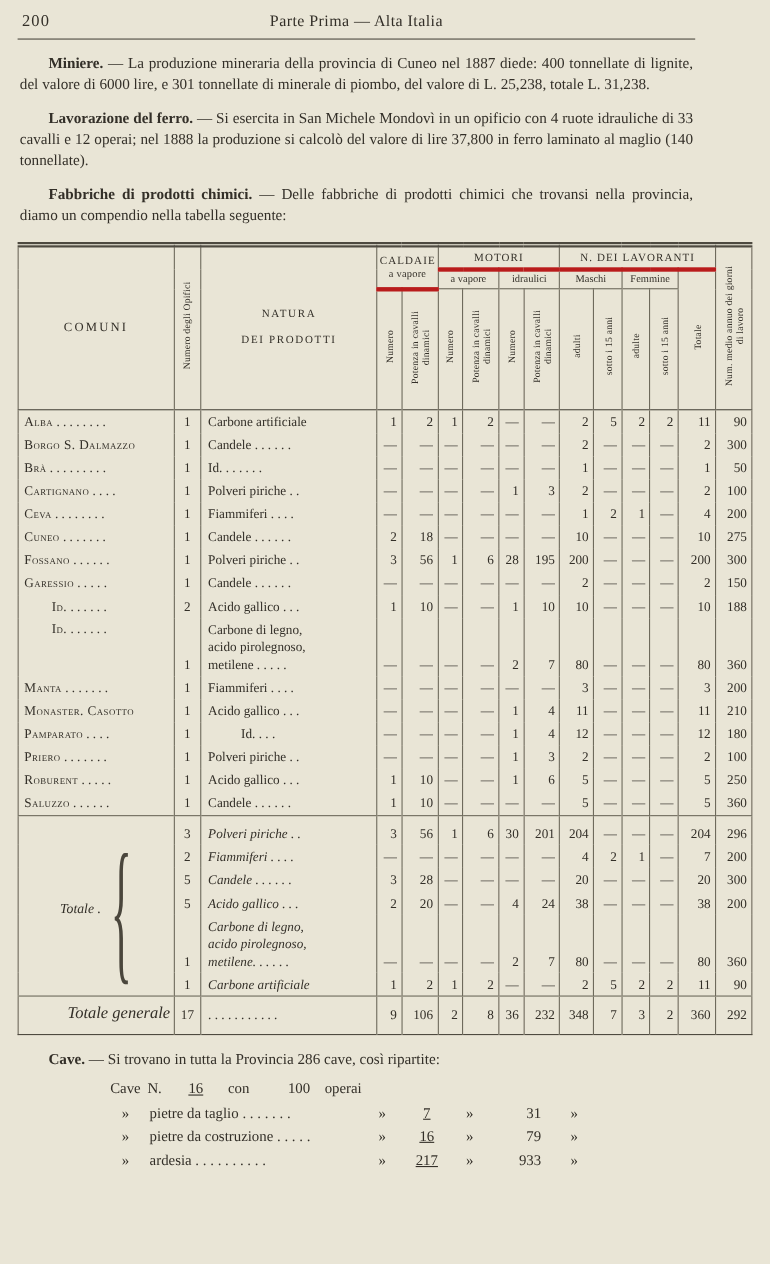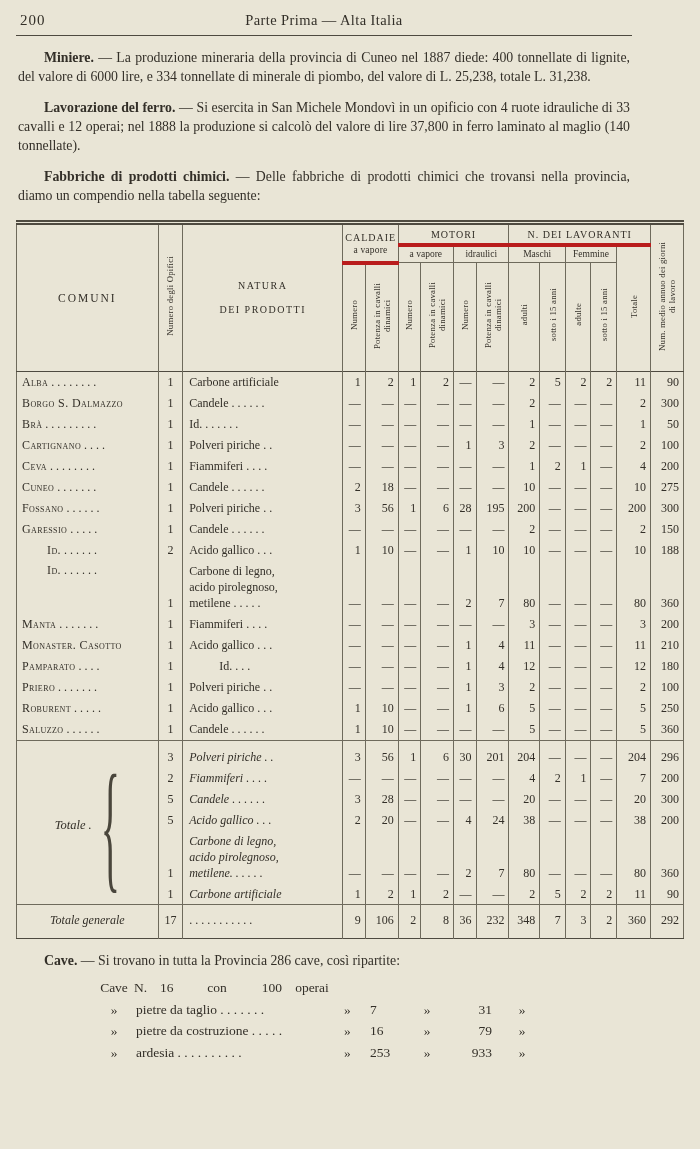--- a/index.html
+++ b/index.html
@@ -51,44 +51,44 @@
   td.prod { padding-left: 6px; white-space: pre-line; line-height: 16px; }
   td.prod.it { font-style: italic; }
   td.prod.pind { padding-left: 36px; }
   td.num { text-align: right; padding-right: 4px; }
 
   tr.tfirst td { border-top: 1px solid #6e6a5c; padding-top: 8px; }
   td.tlabel { vertical-align: middle; text-align: center; font-size: 12.5px; white-space: nowrap; }
   .tl-text { font-style: italic; vertical-align: middle; margin-right: 9px; }
   .brace { display: inline-block; font-size: 40px; transform: scaleY(3.6); color: #4a463c; vertical-align: middle; font-weight: 200; }
   tr.tgen td { border-top: 1px solid #6e6a5c; padding-top: 7px; padding-bottom: 10px; }
-  td.gl { font-style: italic; text-align: center; font-size: 12px; }
+  td.gl { font-style: italic; text-align: right; font-size: 15px; }
   td.prod.dotsonly { white-space: nowrap; overflow: hidden; }
 
   .cave-list { margin: 7px 0 0 78px; width: 458px; font-size: 13.5px; line-height: 21.5px; }
   .cave-row { display: flex; }
   .cv-prefix { flex: 0 0 40px; text-align: center; }
   .cv-name { flex: 1; white-space: nowrap; overflow: hidden; padding-left: 2px; }
   .cv-m1 { flex: 0 0 26px; text-align: left; }
-  .cv-count { flex: 0 0 36px; text-align: left; }
+  .cv-count { flex: 0 0 36px; text-align: center; text-decoration: underline; }
   .cv-m2 { flex: 0 0 42px; text-align: center; }
   .cv-workers { flex: 0 0 44px; text-align: right; }
   .cv-unit { flex: 0 0 60px; text-align: center; }
 </style>
 </head>
 <body>
 
 <div class="page">
 
   <div class="running-head">
     <span class="pagenum">200</span>
     <span class="runtitle">Parte Prima — Alta Italia</span>
   </div>
 
-  <p class="para"><b>Miniere.</b><span> — La produzione mineraria della provincia di Cuneo nel 1887 diede: 400 tonnellate di lignite, del valore di 6000 lire, e 334 tonnellate di minerale di piombo, del valore di L. 25,238, totale L. 31,238.</span></p>
+  <p class="para"><b>Miniere.</b><span> — La produzione mineraria della provincia di Cuneo nel 1887 diede: 400 tonnellate di lignite, del valore di 6000 lire, e 301 tonnellate di minerale di piombo, del valore di L. 25,238, totale L. 31,238.</span></p>
 
   <p class="para"><b>Lavorazione del ferro.</b><span> — Si esercita in San Michele Mondovì in un opificio con 4 ruote idrauliche di 33 cavalli e 12 operai; nel 1888 la produzione si calcolò del valore di lire 37,800 in ferro laminato al maglio (140 tonnellate).</span></p>
 
   <p class="para"><b>Fabbriche di prodotti chimici.</b><span> — Delle fabbriche di prodotti chimici che trovansi nella provincia, diamo un compendio nella tabella seguente:</span></p>
 
   <table class="fab">
     <colgroup>
       <col style="width:138px">
         <col style="width:24px">
         <col style="width:156px">
@@ -555,20 +555,20 @@
         <span class="cv-m1">»</span>
         <span class="cv-count">16</span>
         <span class="cv-m2">»</span>
         <span class="cv-workers">79</span>
         <span class="cv-unit">»</span>
       </div>
       <div class="cave-row">
         <span class="cv-prefix">»</span>
         <span class="cv-name">ardesia  . . . . . . . . . .</span>
         <span class="cv-m1">»</span>
-        <span class="cv-count">253</span>
+        <span class="cv-count">217</span>
         <span class="cv-m2">»</span>
         <span class="cv-workers">933</span>
         <span class="cv-unit">»</span>
       </div>
     </div>
 
 </div>
 
 </body></html>

